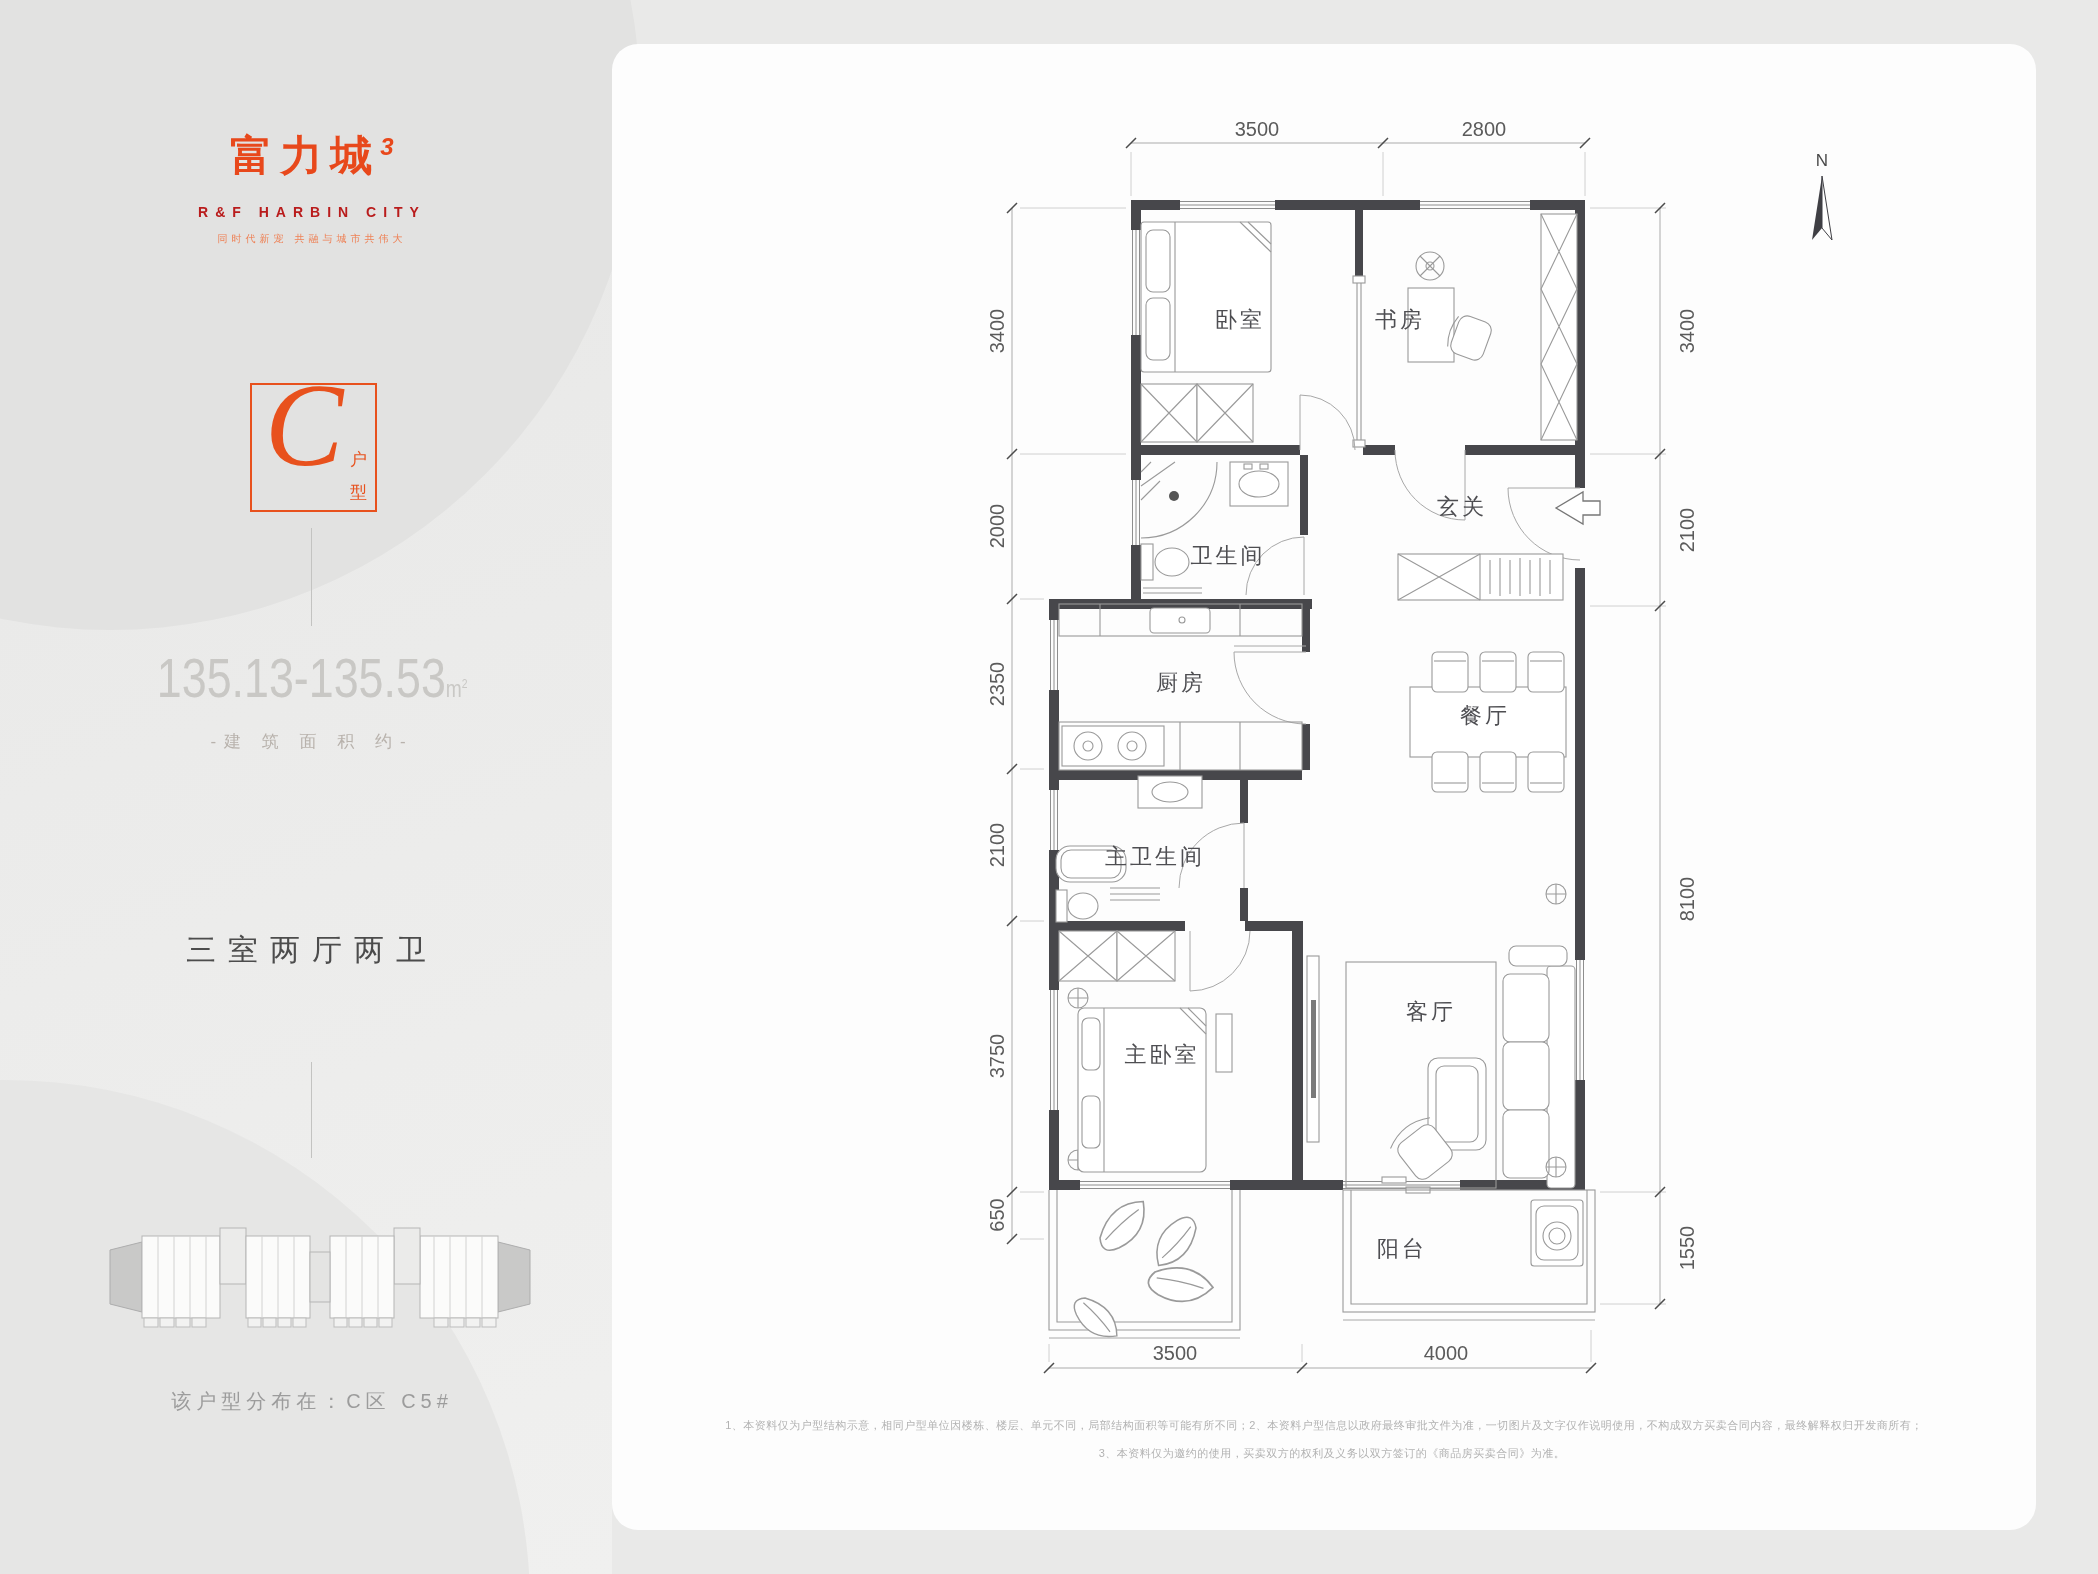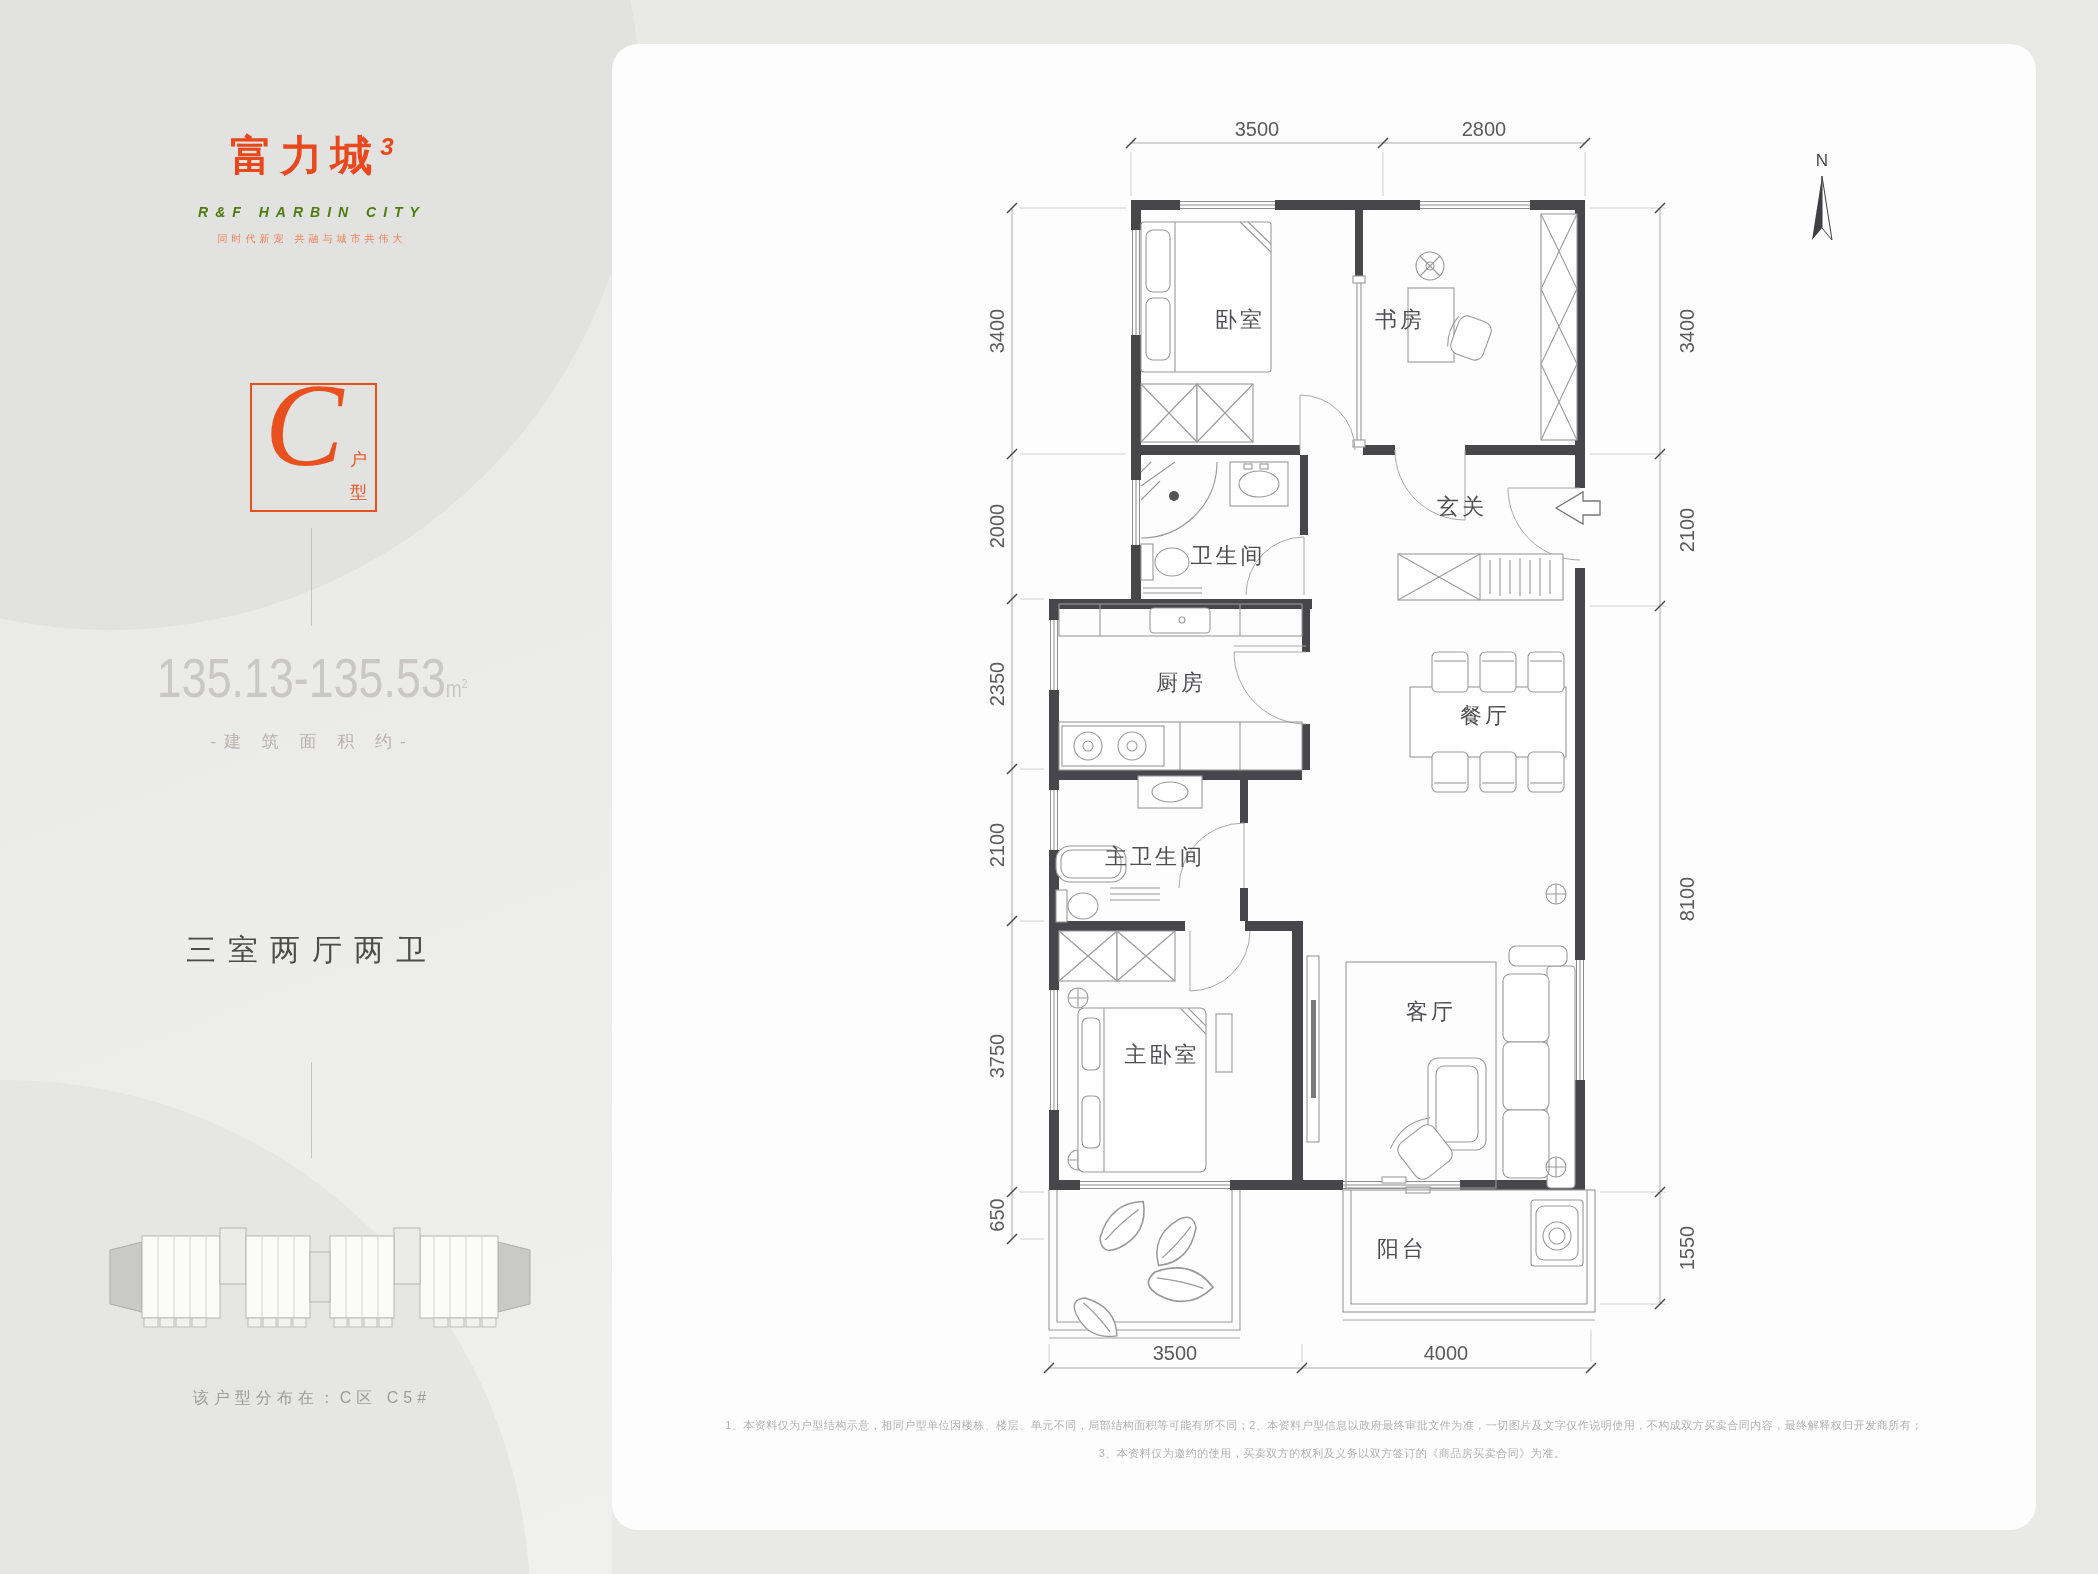--- a/index.html
+++ b/index.html
@@ -15,21 +15,21 @@
   .bg-swoosh-bottom{position:absolute;left:-520px;top:1080px;width:1050px;height:1050px;
     border-radius:50%;background:#e6e6e5;}
   .panel{position:absolute;left:612px;top:44px;width:1424px;height:1486px;
     background:#fdfdfd;border-radius:26px;}
   .left-col{position:absolute;left:6px;top:0;width:612px;height:1574px;}
 
   .logo{position:absolute;left:0;top:128px;width:100%;text-align:center;
     color:#e8481b;font-size:42px;font-weight:bold;letter-spacing:8px;}
   .logo sup{font-size:24px;font-style:italic;letter-spacing:0;}
   .logo-sub{position:absolute;left:0;top:204px;width:100%;text-align:center;
-    color:#4d7c0f;font-size:14px;font-weight:bold;letter-spacing:7px;font-style:italic;}
+    color:#b91c1c;font-size:14px;font-weight:bold;letter-spacing:7px;}
   .logo-slogan{position:absolute;left:0;top:220px;width:100%;text-align:center;
     color:#ee8257;font-size:10px;letter-spacing:4px;margin-top:12px;}
 
   .c-block{position:absolute;left:244px;top:383px;width:127px;height:129px;
     border:2px solid #e8511d;box-sizing:border-box;}
   .c-letter{position:absolute;left:2px;top:-30px;width:100px;text-align:center;
     color:#e8511d;font-family:"Liberation Serif",serif;font-style:italic;
     font-size:118px;line-height:1.2;}
   .c-type{position:absolute;right:8px;top:66px;color:#e8511d;font-size:17px;line-height:1;}
   .c-type div{margin-bottom:16px;}
@@ -47,21 +47,21 @@
   .area-caption{position:absolute;left:0;top:730px;width:100%;text-align:center;
     color:#b8b2ac;font-size:17px;letter-spacing:8px;}
 
   .layout-title{position:absolute;left:0;top:922px;width:100%;text-align:center;
     color:#4c4c4c;font-size:30px;letter-spacing:12px;margin-top:8px;}
   .layout-subtitle{position:absolute;left:0;top:978px;width:100%;text-align:center;
     color:#9a9a9a;font-size:19px;font-family:"Liberation Serif",serif;letter-spacing:1px;}
 
   .locator{position:absolute;left:94px;top:1192px;}
   .distribution{position:absolute;left:0;top:1388px;width:100%;text-align:center;
-    color:#9c9c9c;font-size:16px;letter-spacing:5px;}
+    color:#9c9c9c;font-size:20px;letter-spacing:5px;}
 
   .disclaimer{position:absolute;left:612px;width:1424px;text-align:center;
     color:#b2b2b2;font-size:11px;letter-spacing:.5px;}
   .disc1{top:1418px;} .disc2{top:1446px;padding-left:8px;}
 
   svg{position:absolute;left:0;top:0;pointer-events:none;}
   .w{fill:#47474b;}
   .win{stroke:#8e8e8e;stroke-width:1;fill:none;}
   .fx{stroke:#9a9a9a;stroke-width:1.1;fill:#ffffff;}
   .fxn{stroke:#9a9a9a;stroke-width:1.1;fill:none;}

